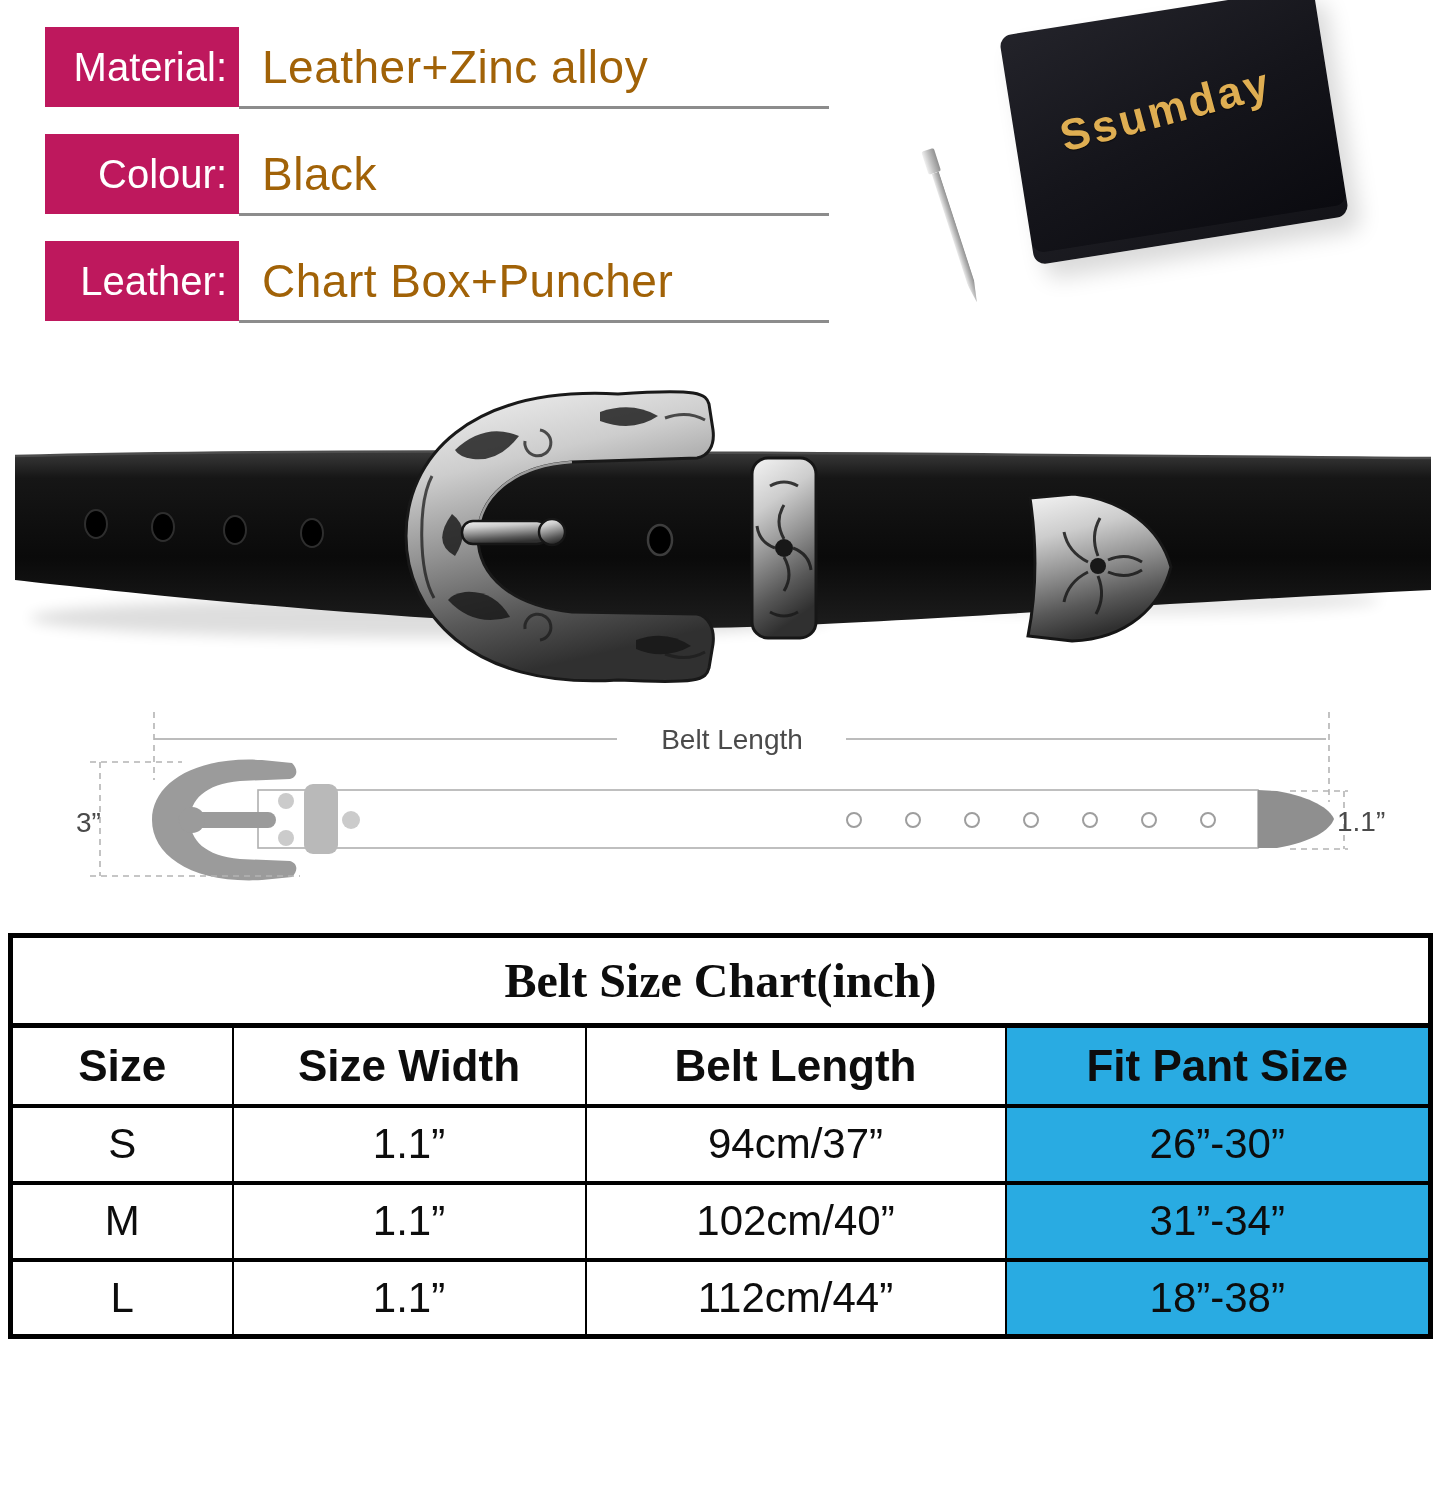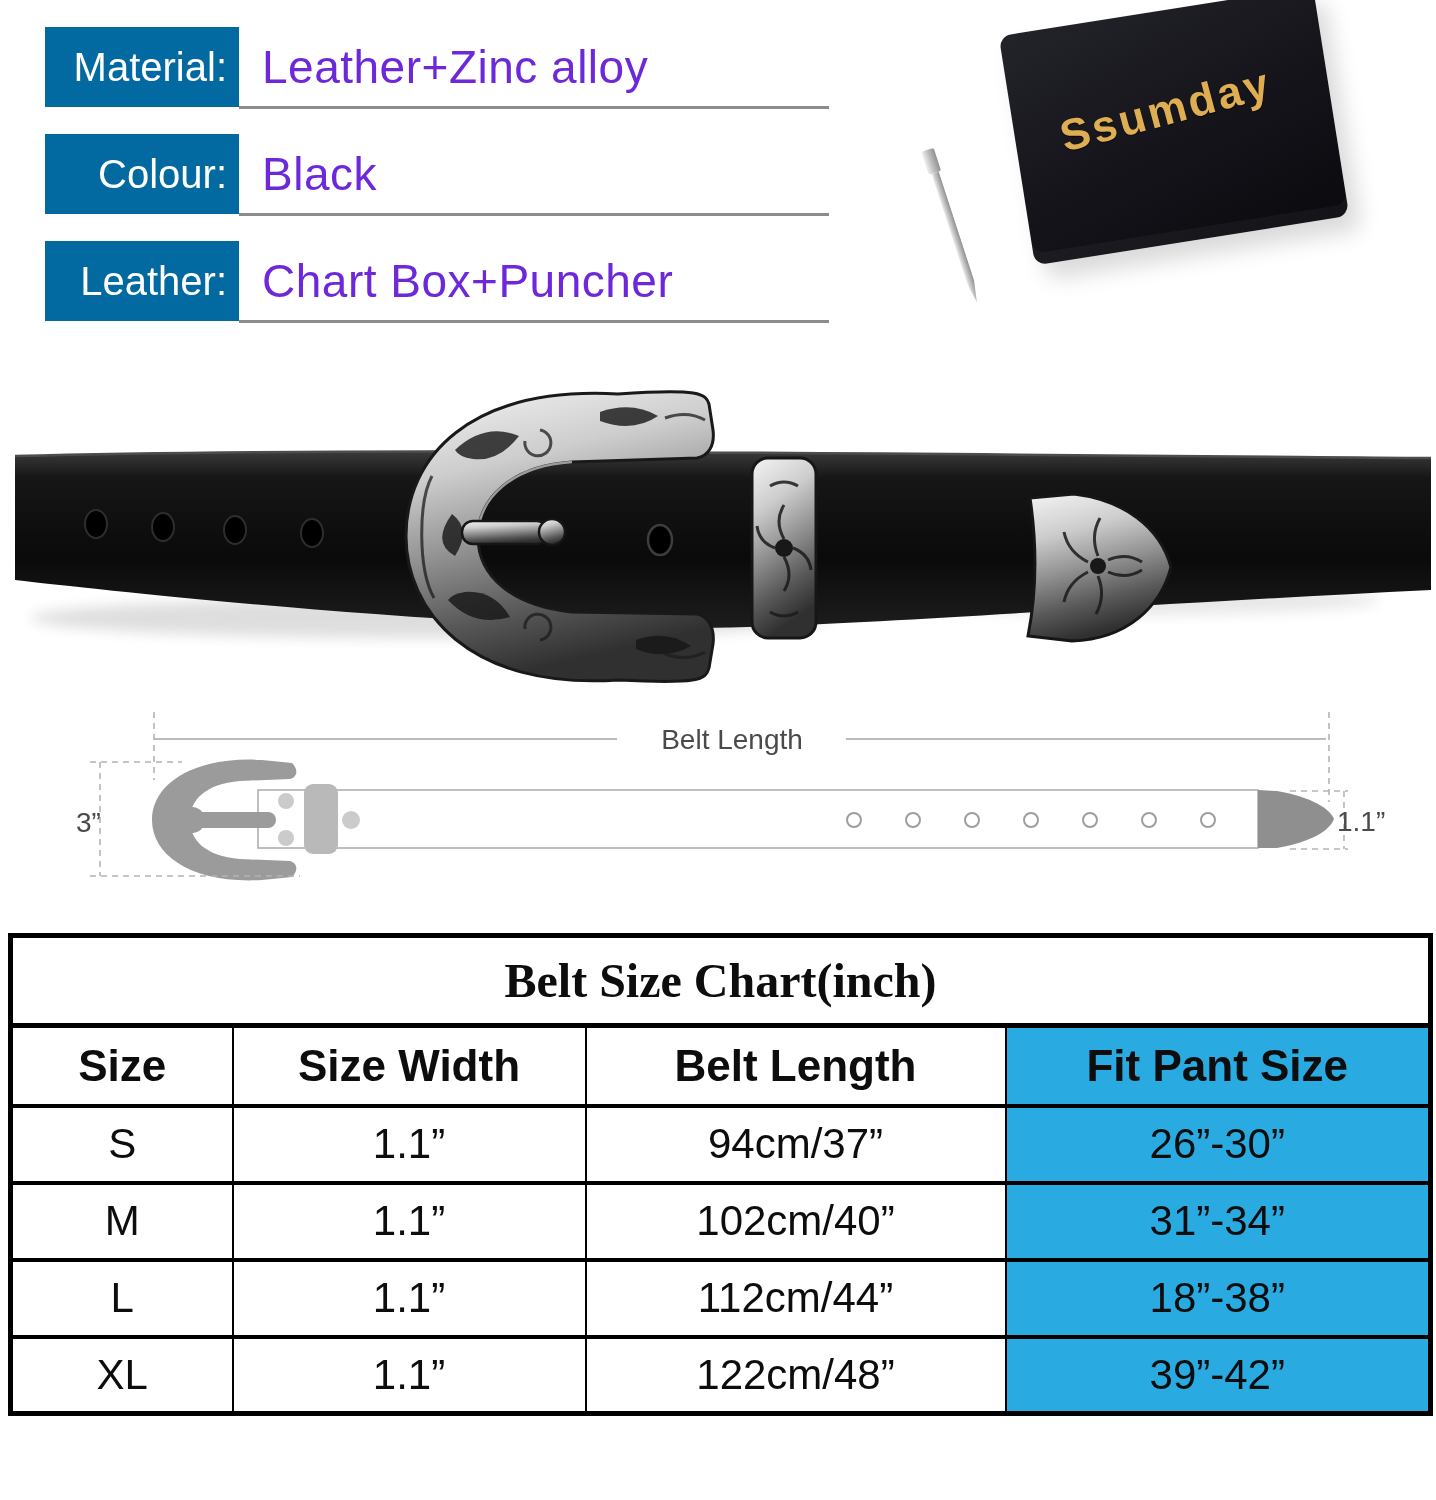--- a/index.html
+++ b/index.html
@@ -6,26 +6,26 @@
   * { margin:0; padding:0; box-sizing:border-box; }
   body { background:#fff; }
   .canvas {
     position:relative; width:1436px; height:1500px; background:#ffffff;
     overflow:hidden; font-family:"Liberation Sans", sans-serif;
   }
   
   .spec-row { position:absolute; left:0; width:900px; }
   .spec-box {
     position:absolute; left:45px; top:0; width:194px; height:80px;
-    background:#0369a1; color:#fff; display:flex; align-items:center;
+    background:#be185d; color:#fff; display:flex; align-items:center;
     justify-content:flex-end; padding-right:12px; font-size:40px;
   }
   .spec-value {
     position:absolute; left:262px; top:0; height:80px; line-height:80px;
-    font-size:46px; color:#6d28d9; letter-spacing:0.5px; white-space:nowrap;
+    font-size:46px; color:#a16207; letter-spacing:0.5px; white-space:nowrap;
   }
   .spec-line {
     position:absolute; left:239px; top:79px; width:590px; height:3px; background:#8c8c8c;
   }
   
   .brand-box {
     position:absolute; left:1015px; top:10px; width:318px; height:232px;
     background:linear-gradient(160deg,#23232a 0%,#15151b 50%,#0a0a0f 100%);
     border-radius:12px; transform:rotate(-9deg);
     box-shadow:10px 16px 22px rgba(0,0,0,0.15), inset 0 -12px 0 rgba(255,255,255,0.04);
@@ -274,21 +274,15 @@
       <td>1.1”</td>
       <td>102cm/40”</td>
       <td class="hl">31”-34”</td>
     </tr>
     <tr class="data-row">
       <td>L</td>
       <td>1.1”</td>
       <td>112cm/44”</td>
       <td class="hl">18”-38”</td>
     </tr>
-    <tr class="data-row">
-      <td>XL</td>
-      <td>1.1”</td>
-      <td>122cm/48”</td>
-      <td class="hl">39”-42”</td>
-    </tr>
   </tbody>
     </table>
 </div>
 
 </body></html>

